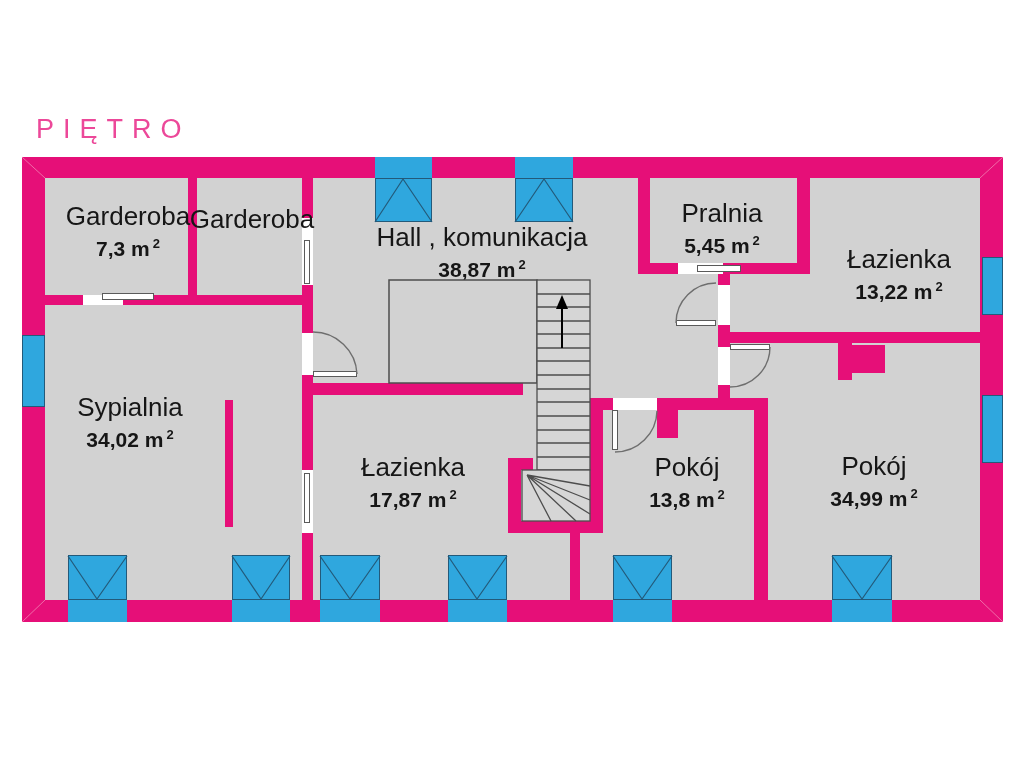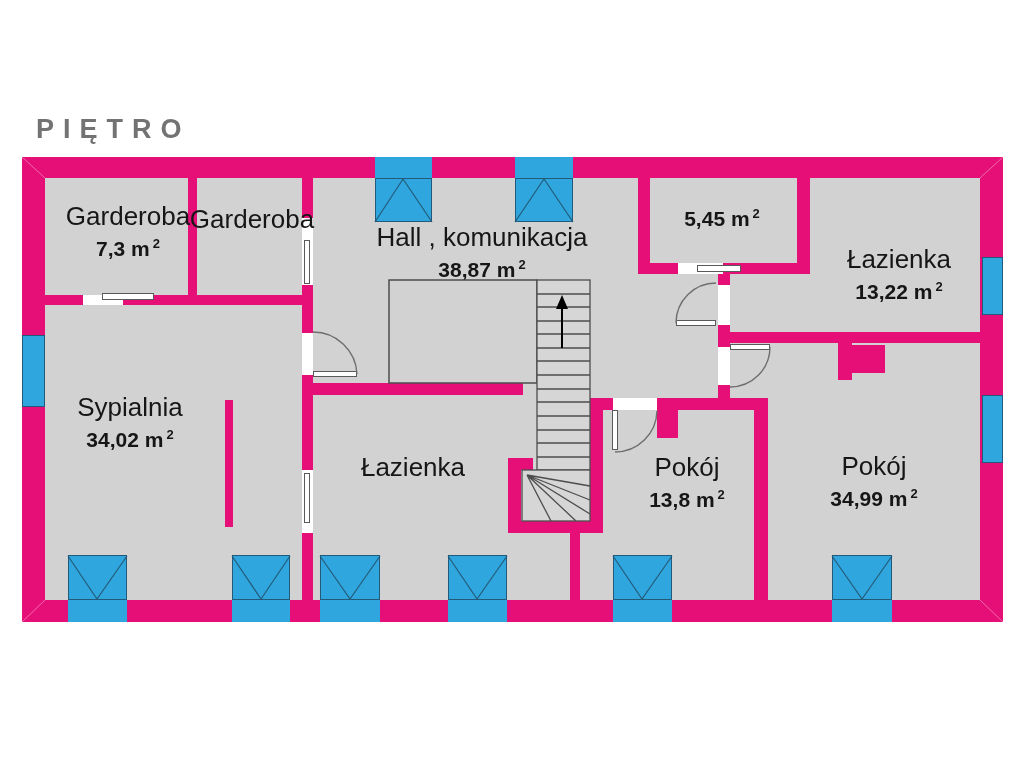--- a/index.html
+++ b/index.html
@@ -5,22 +5,22 @@
   :root{
     --pink:#e60f78;
     --blue:#2fa7de;
     --floor:#d2d2d2;
     --ink:#161616;
     --line:#4d4d4d;
   }
   html,body{margin:0;padding:0;background:#ffffff;}
   .stage{position:relative;width:1024px;height:769px;background:#ffffff;overflow:hidden;
          font-family:"Liberation Sans", sans-serif;}
-  .title{position:absolute;left:36px;top:114px;font-size:27px;font-weight:bold;
-         letter-spacing:9px;color:#737373;}
+  .title{position:absolute;left:36px;top:114px;font-size:27px;font-weight:normal;
+         letter-spacing:9px;color:#ec4899;}
   .floor{position:absolute;left:45px;top:178px;width:935px;height:422px;background:var(--floor);}
   .wall{position:absolute;background:var(--pink);}
   .opening{position:absolute;background:#ffffff;}
   .win{position:absolute;background:var(--blue);border:1px solid #235a7a;box-sizing:border-box;}
   .winwall{position:absolute;background:var(--blue);box-sizing:border-box;}
   .leaf{position:absolute;background:#ffffff;border:1px solid #5a5a5a;box-sizing:border-box;}
   .room{position:absolute;text-align:center;color:var(--ink);line-height:27px;}
   .room .rname{font-size:26px;font-weight:normal;white-space:nowrap;}
   .room .rarea{font-size:21px;font-weight:bold;white-space:nowrap;}
   .room .sup{font-size:13px;vertical-align:super;margin-left:3px;}
@@ -107,32 +107,34 @@
     <div class="rarea"><span>7,3 m</span><span class="sup">2</span></div>
   </div>
   <div class="room" style="left:142px;top:206px;width:220px;">
     <div class="rname">Garderoba</div>
   </div>
   <div class="room" style="left:352px;top:224px;width:260px;">
     <div class="rname">Hall , komunikacja</div>
     <div class="rarea"><span>38,87 m</span><span class="sup">2</span></div>
   </div>
   <div class="room" style="left:612px;top:200px;width:220px;">
+    <div class="rname">Pralnia</div>
     <div class="rarea"><span>5,45 m</span><span class="sup">2</span></div>
   </div>
   <div class="room" style="left:789px;top:246px;width:220px;">
     <div class="rname">Łazienka</div>
     <div class="rarea"><span>13,22 m</span><span class="sup">2</span></div>
   </div>
   <div class="room" style="left:20px;top:394px;width:220px;">
     <div class="rname">Sypialnia</div>
     <div class="rarea"><span>34,02 m</span><span class="sup">2</span></div>
   </div>
   <div class="room" style="left:303px;top:454px;width:220px;">
     <div class="rname">Łazienka</div>
+    <div class="rarea"><span>17,87 m</span><span class="sup">2</span></div>
   </div>
   <div class="room" style="left:577px;top:454px;width:220px;">
     <div class="rname">Pokój</div>
     <div class="rarea"><span>13,8 m</span><span class="sup">2</span></div>
   </div>
   <div class="room" style="left:764px;top:453px;width:220px;">
     <div class="rname">Pokój</div>
     <div class="rarea"><span>34,99 m</span><span class="sup">2</span></div>
   </div>
 

